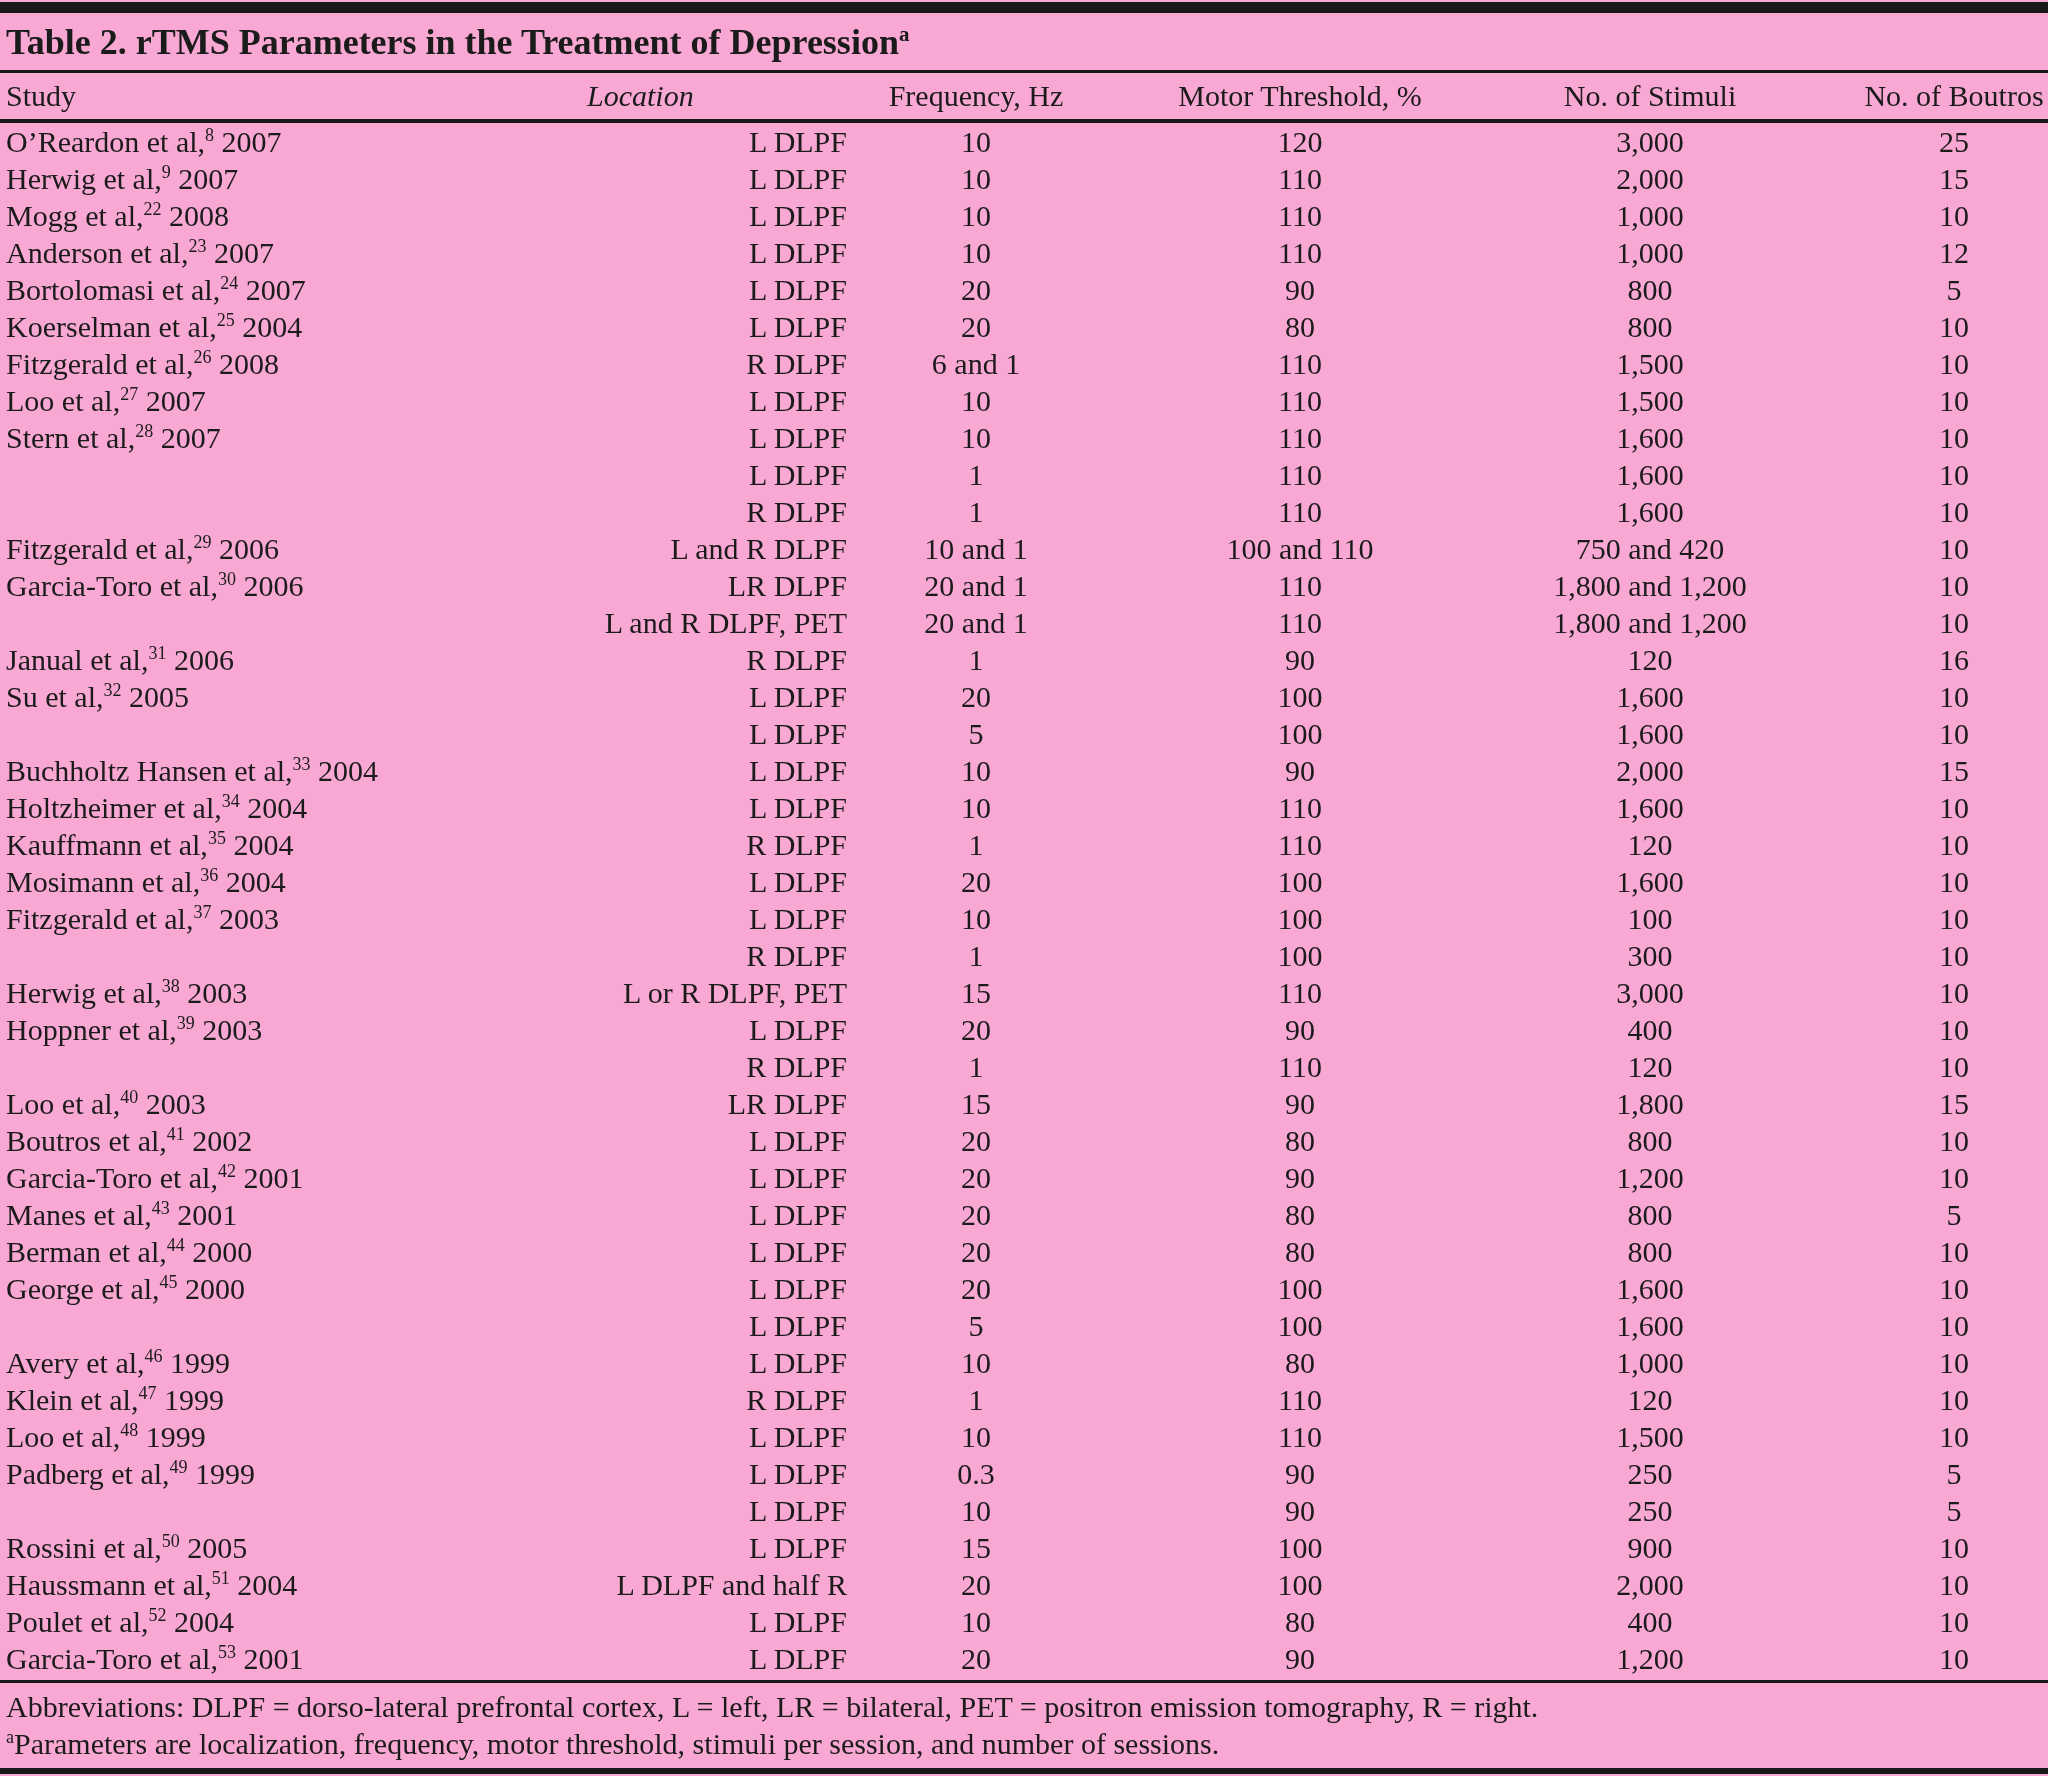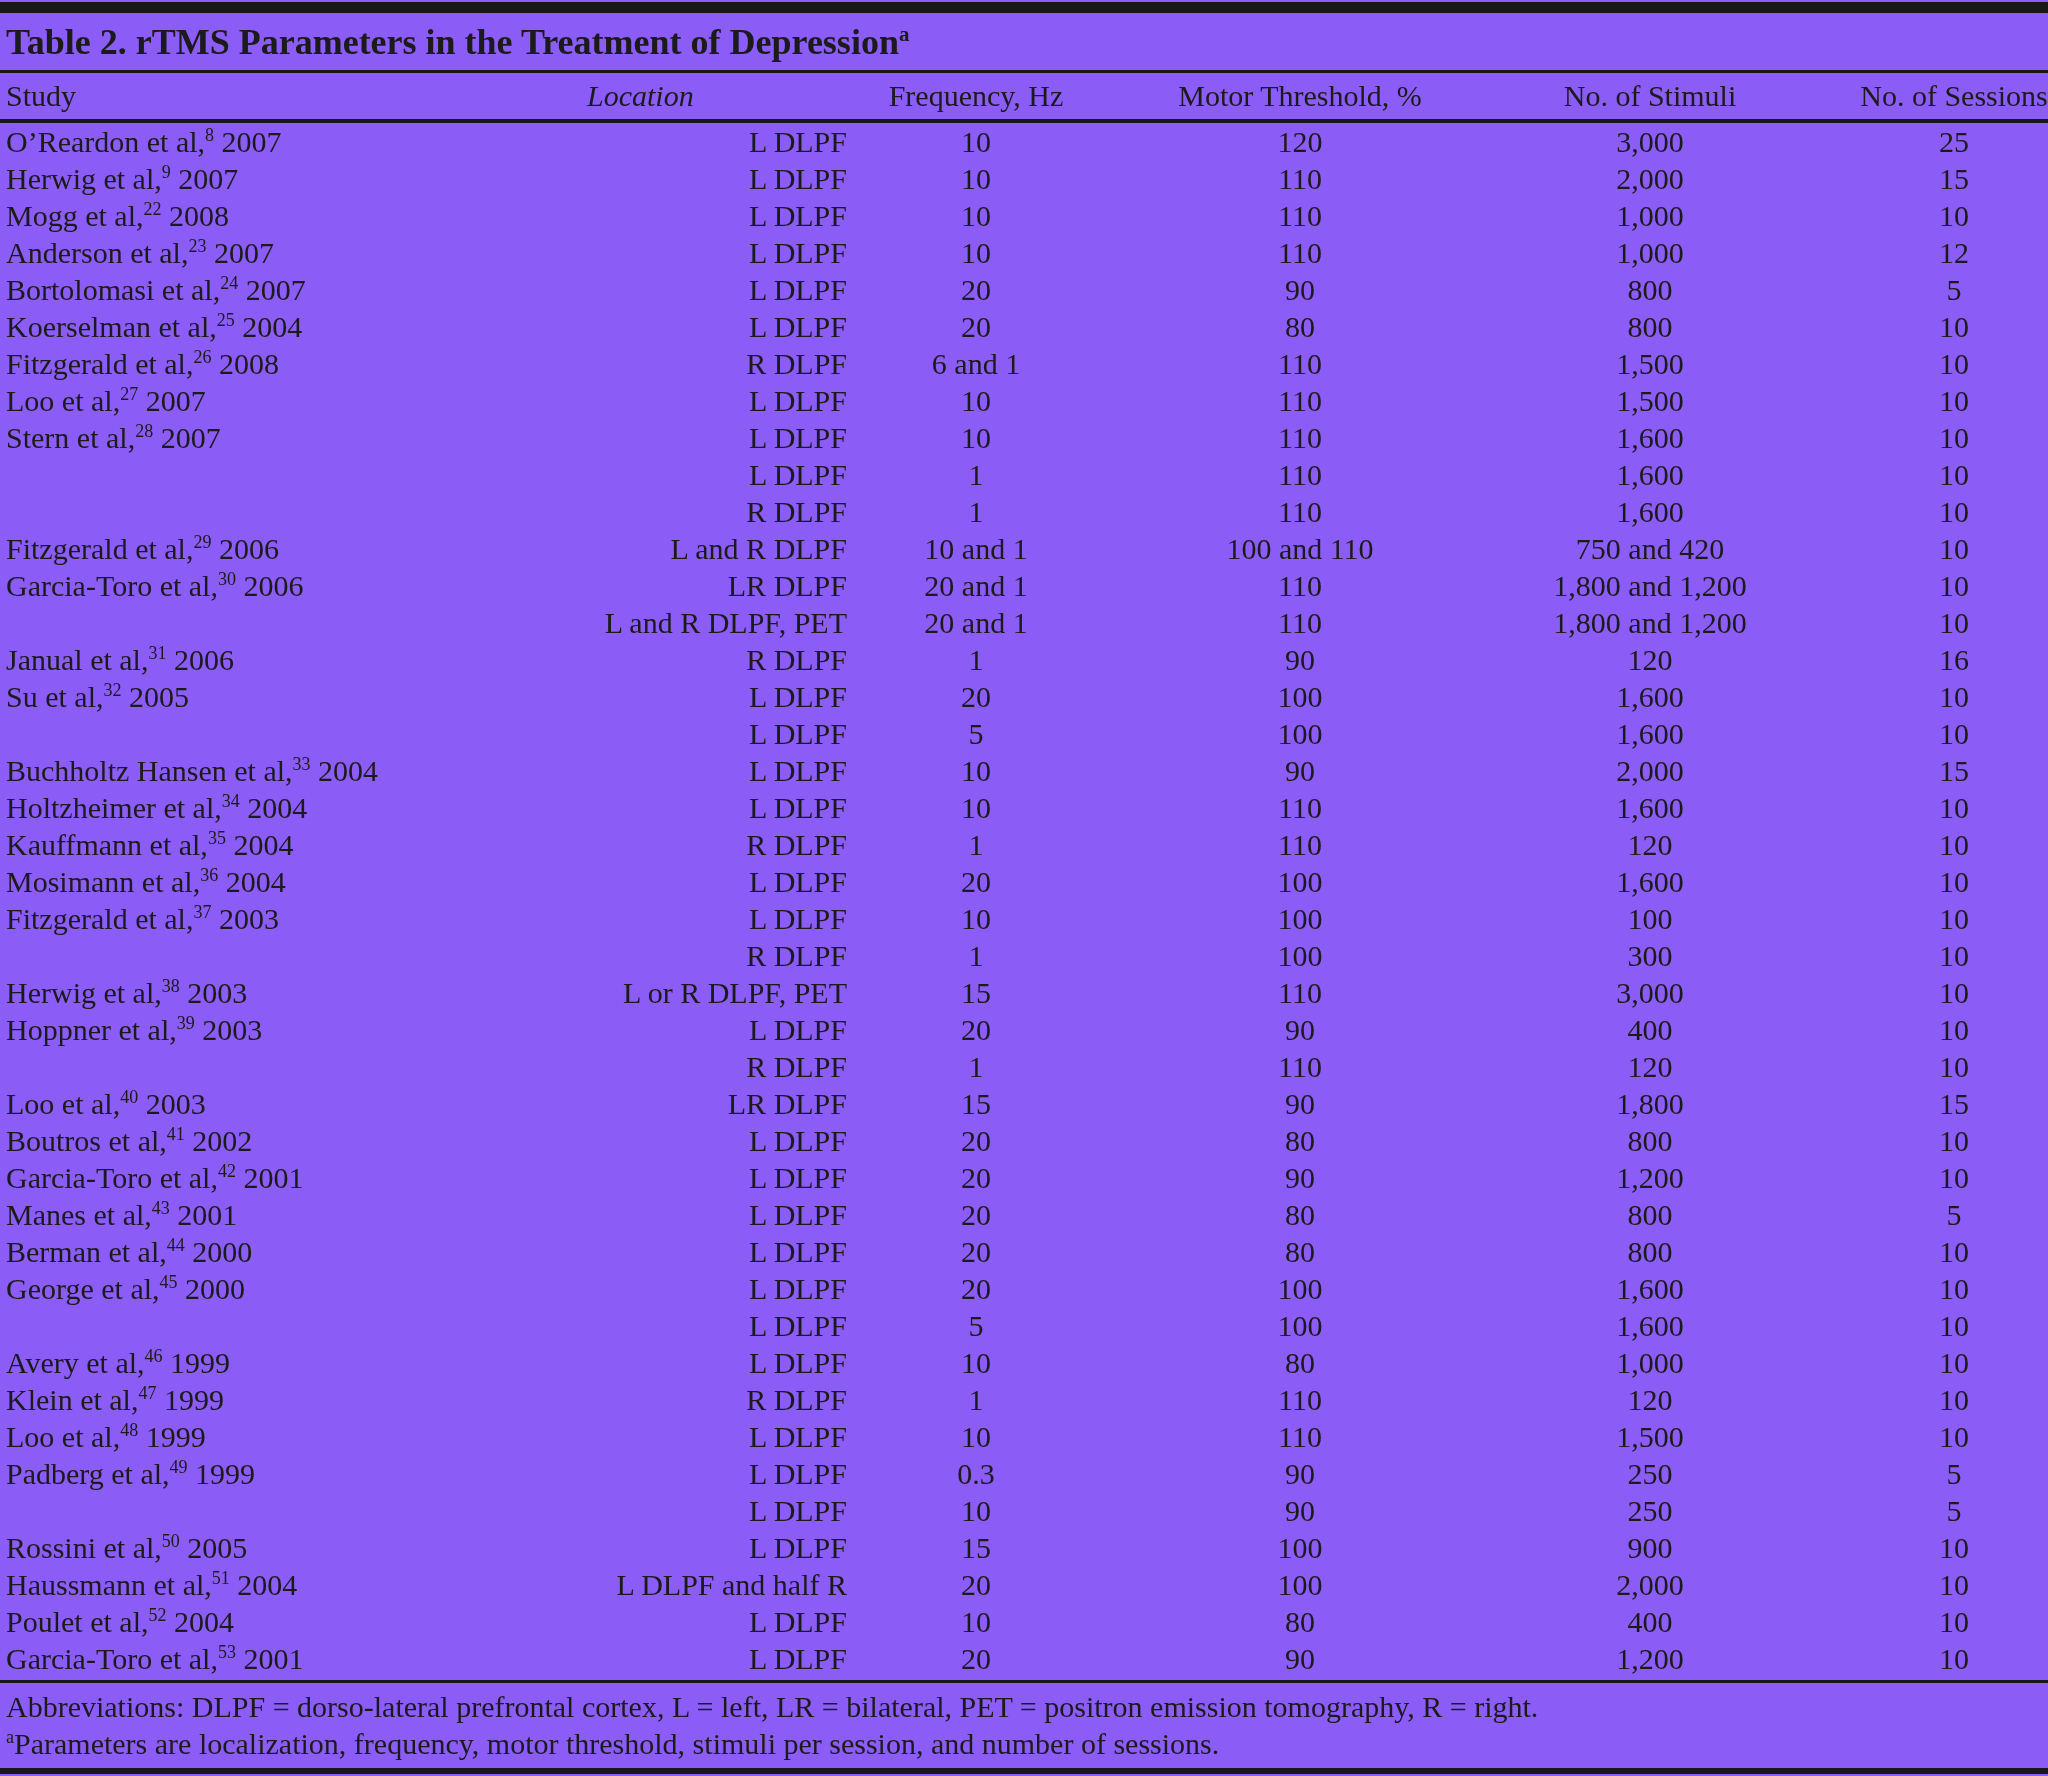--- a/index.html
+++ b/index.html
@@ -1,18 +1,18 @@
 <!DOCTYPE html>
 <html><head>
 <meta charset="utf-8">
 <style>
   html, body { margin: 0; padding: 0; background: #ffffff; }
   .page {
     width: 2048px; height: 1776px;
-    background: #8b5cf6;
+    background: #f9a8d4;
     color: #1b1b1b;
     font-family: "Liberation Serif", serif;
     box-sizing: border-box;
     overflow: hidden;
     position: relative;
   }
   .top-bar { height: 11px; background: #181818; margin-top: 2px; }
   .bottom-bar { height: 6px; background: #181818; margin-top: 4px; }
   .title-block {
     font-size: 36px; font-weight: bold;
@@ -82,21 +82,21 @@
       <col style="width:310px">
       <col style="width:243px">
     </colgroup>
     <thead>
       <tr>
         <th class="h-study">Study</th>
         <th class="h-loc">Location</th>
         <th class="h-num">Frequency, Hz</th>
         <th class="h-num">Motor Threshold, %</th>
         <th class="h-num">No. of Stimuli</th>
-        <th class="h-sess">No. of Sessions</th>
+        <th class="h-sess">No. of Boutros</th>
       </tr>
     </thead>
     <tbody>
   <tr>
     <td class="c-study"><span>O’Reardon et al,</span><sup>8</sup><span> 2007</span></td>
     <td class="c-loc">L DLPF</td>
     <td class="c-num">10</td>
     <td class="c-num">120</td>
     <td class="c-num">3,000</td>
     <td class="c-sess">25</td>

